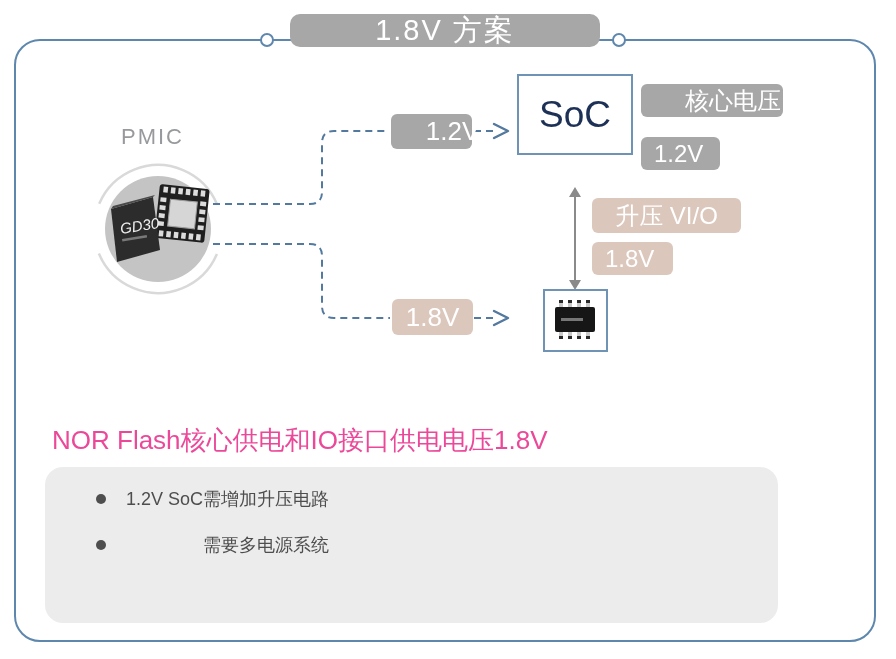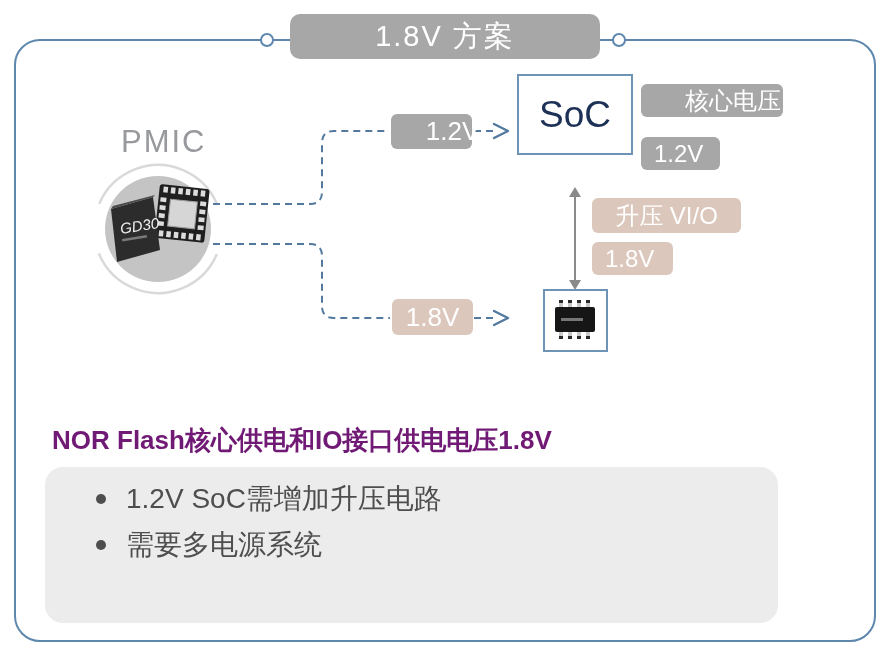--- a/index.html
+++ b/index.html
@@ -13,45 +13,45 @@
   }
   *{margin:0;padding:0;box-sizing:border-box;}
   body{font-family:"Liberation Sans","DejaVu Sans",sans-serif;background:#fff;}
   .canvas{position:relative;width:896px;height:659px;background:#fff;overflow:hidden;}
   .frame{position:absolute;left:14px;top:39px;width:862px;height:603px;
          border:2px solid var(--frame-blue);border-radius:26px;}
   .connector{position:absolute;width:14px;height:14px;border:2px solid var(--frame-blue);
              border-radius:50%;background:#fff;top:33px;}
   .c-left{left:260px;}
   .c-right{left:612px;}
-  .title{position:absolute;left:290px;top:14px;width:310px;height:45px;background:var(--gray-badge);
+  .title{position:absolute;left:290px;top:14px;width:310px;height:33px;background:var(--gray-badge);
          border-radius:10px;color:#fff;font-size:29px;letter-spacing:2px;
          display:flex;align-items:center;justify-content:center;}
-  .pmic-label{position:absolute;left:121px;top:124px;font-size:31px;color:#97999c;letter-spacing:2px;}
+  .pmic-label{position:absolute;left:121px;top:124px;font-size:22px;color:#97999c;letter-spacing:2px;}
   .pmic-graphic{position:absolute;left:84px;top:155px;}
   .badge{position:absolute;color:#fff;display:flex;align-items:center;border-radius:6px;}
   .badge.gray{background:var(--gray-badge);padding-left:42px;}
   .badge.tan{background:var(--tan-badge);}
   .ctr{justify-content:center;}
   #flow-1v2{left:391px;top:114px;width:81px;height:35px;font-size:26px;}
   #flow-1v8{left:392px;top:299px;width:81px;height:36px;font-size:26px;}
   #core-tag{left:641px;top:84px;width:142px;height:33px;font-size:24px;}
   #core-val{left:641px;top:137px;width:79px;height:33px;font-size:24px;padding-left:13px;}
   #boost-tag{left:592px;top:198px;width:149px;height:35px;font-size:24px;}
   #boost-val{left:592px;top:242px;width:81px;height:33px;font-size:24px;padding-left:13px;}
   .soc-box{position:absolute;left:517px;top:74px;width:116px;height:81px;background:#fff;
            border:2px solid var(--soc-border);display:flex;align-items:center;justify-content:center;
            font-size:37px;color:var(--soc-text);}
   .nor-box{position:absolute;left:543px;top:289px;width:65px;height:63px;background:#fff;
            border:2px solid var(--soc-border);}
   .nor-caption{position:absolute;left:617px;top:308px;font-size:27px;color:var(--tan-text);letter-spacing:1px;}
-  .description{position:absolute;left:52px;top:423px;font-size:26px;color:#701a75;font-weight:bold;}
+  .description{position:absolute;left:52px;top:423px;font-size:26px;color:#ec4899;}
   .bullet-box{position:absolute;left:45px;top:467px;width:733px;height:156px;background:#ececec;border-radius:18px;}
   .bullet-list{position:absolute;left:96px;top:476px;list-style:none;}
-  .bullet-list li{display:flex;align-items:center;height:46px;font-size:28px;color:#4e4e4e;}
+  .bullet-list li{display:flex;align-items:center;height:46px;font-size:18px;color:#4e4e4e;justify-content:space-between;}
   .dot{width:10px;height:10px;border-radius:50%;background:#4e4e4e;margin-right:20px;flex:none;}
   svg.overlay{position:absolute;left:0;top:0;pointer-events:none;}
   .wire{fill:none;stroke:var(--wire-blue);stroke-width:2;stroke-dasharray:7 5;}
   .chevron{fill:none;stroke:var(--wire-blue);stroke-width:2.4;stroke-linecap:round;stroke-linejoin:round;}
   .varrow-line{stroke:#8a8a8a;stroke-width:2;}
   .varrow-head{fill:#8a8a8a;}
   .pmic-arc{fill:none;stroke:#d9d9d9;stroke-width:2.5;stroke-dasharray:150 51;}
 </style>
 </head>
 <body>

